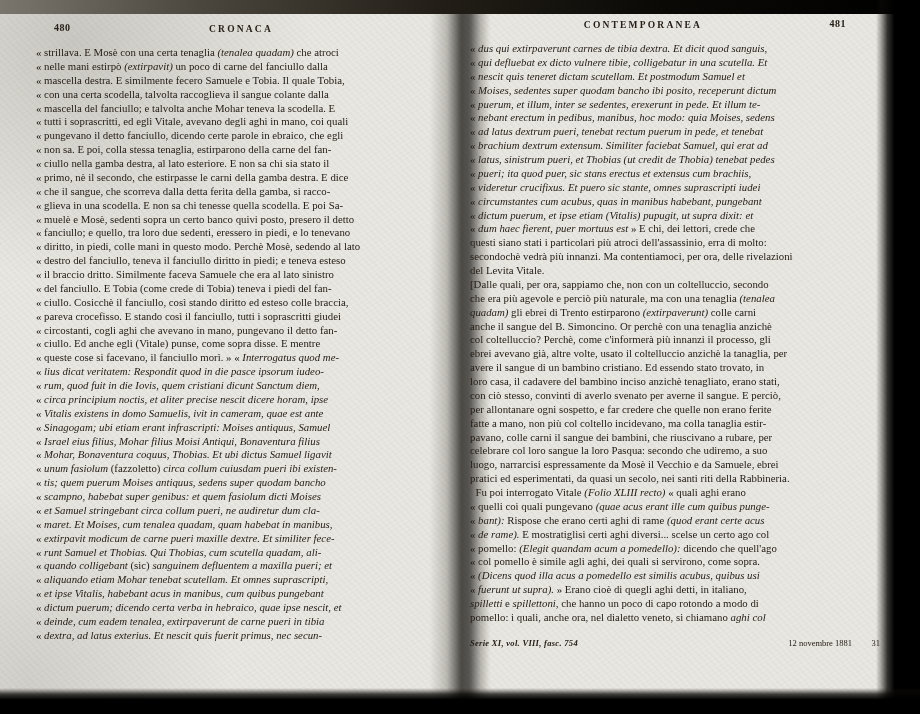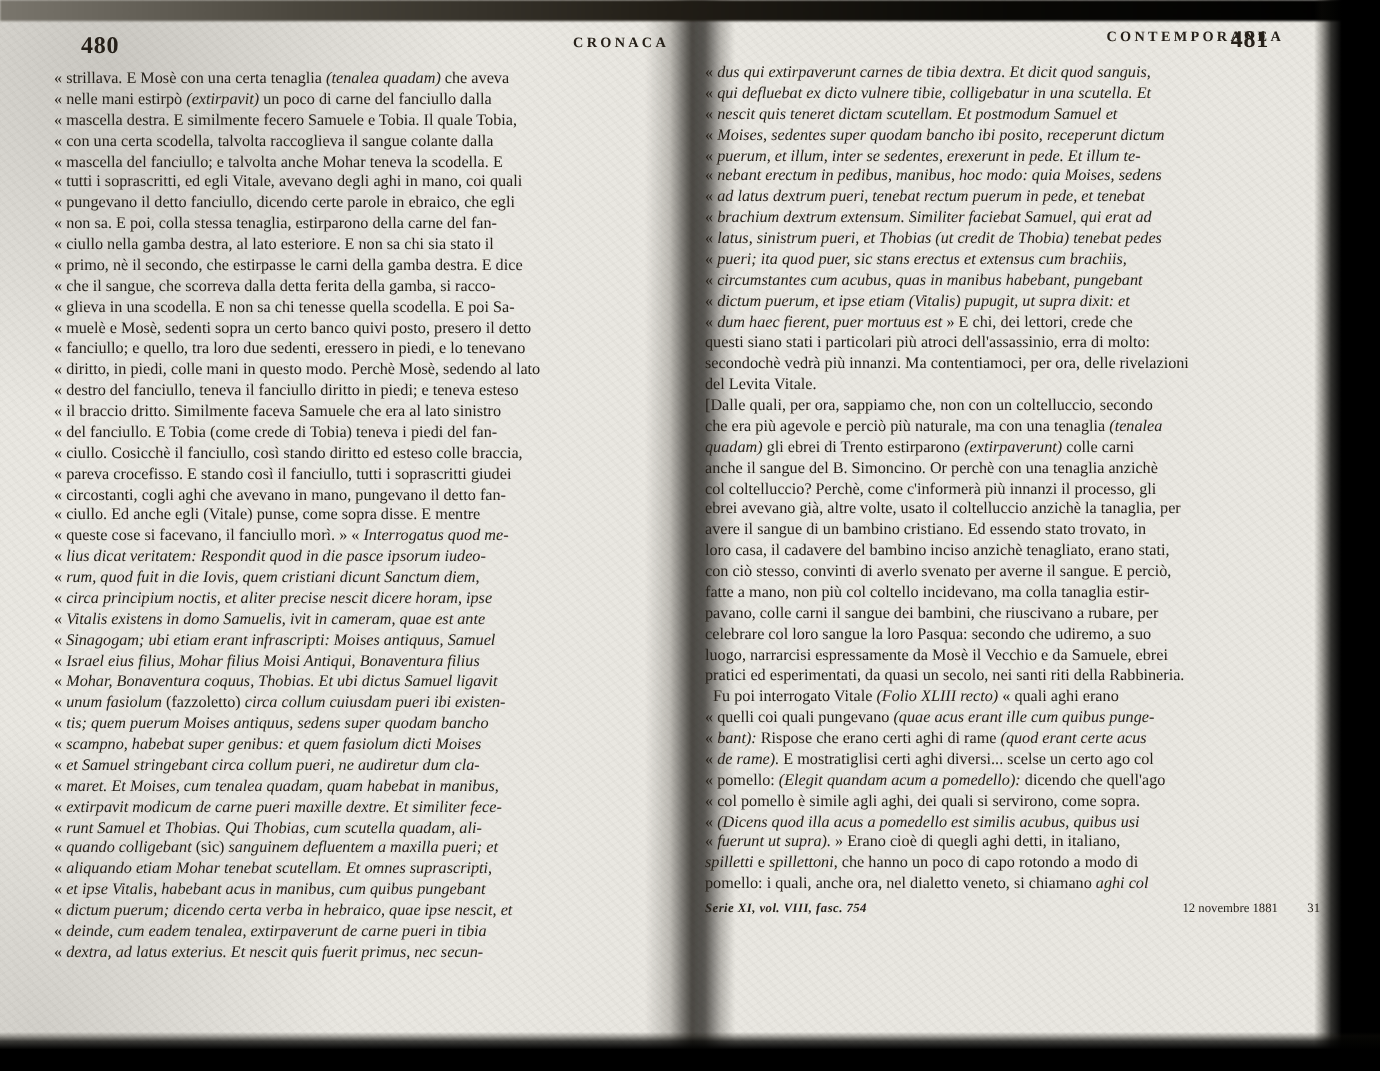--- a/index.html
+++ b/index.html
@@ -24,49 +24,49 @@
     filter:blur(.6px);}
   .edge-right{position:absolute;top:0;right:0;width:44px;height:714px;
     background:linear-gradient(to left,#000 58%,rgba(5,5,3,.8) 74%,rgba(20,18,12,.35) 88%,transparent);}
   .edge-bottom{position:absolute;left:0;bottom:0;width:920px;height:26px;
     background:linear-gradient(to top,#000 55%,rgba(5,5,3,.75) 76%,rgba(25,22,15,.3) 90%,transparent);}
   .gutter{position:absolute;left:430px;top:0;width:60px;height:714px;
     background:linear-gradient(to right,transparent,rgba(30,26,20,.22) 28%,rgba(14,12,8,.72) 52%,rgba(12,10,7,.66) 66%,rgba(30,26,20,.25) 84%,transparent);
     filter:blur(.8px);}
   .page{position:absolute;}
   .page-head{position:relative;height:18px;font-size:10px;letter-spacing:.4px;}
-  .pageno{position:absolute;top:0;font-size:16px;font-weight:bold;letter-spacing:.5px;}
-  .runtitle{position:absolute;top:2px;left:0;right:0;text-align:right;
+  .pageno{position:absolute;top:0;font-size:10px;font-weight:bold;letter-spacing:.5px;}
+  .runtitle{position:absolute;top:2px;left:0;right:0;text-align:center;
     font-size:9.5px;font-weight:bold;letter-spacing:2.2px;}
   .textblock{margin-top:6px;}
   .line{height:13.88px;line-height:13.88px;font-size:10.8px;white-space:pre;}
   .it{font-style:italic;}
   .page-left .textblock{filter:blur(.12px);}
-  .footer{position:relative;margin-top:3px;height:12px;font-size:8.5px;}
+  .footer{position:relative;margin-top:13px;height:12px;font-size:8.5px;}
   .footer .sig{position:absolute;left:0;top:0;font-style:italic;font-weight:bold;letter-spacing:.3px;}
   .footer .sheet{position:absolute;left:0;right:0;text-align:right;top:0;}
   .footer .date{position:absolute;right:28px;top:0;}
 </style>
 </head>
 <body>
 
 <div class="scan">
 
   <div class="gutter"></div>
   <div class="edge-top"></div>
   <div class="edge-right"></div>
   <div class="edge-bottom"></div>
 
   <div class="page page-left" style="left:36px;top:22px;width:410px;">
     <div class="page-head">
       <span class="pageno" style="left:18px;">480</span>
       <span class="runtitle">CRONACA</span>
     </div>
     <div class="textblock" id="left-lines">
-        <div class="line"><span>« strillava. E Mosè con una certa tenaglia </span><span class="it">(tenalea quadam)</span><span> che aveva</span></div>
+        <div class="line"><span>« strillava. E Mosè con una certa tenaglia </span><span class="it">(tenalea quadam)</span><span> che atroci</span></div>
         <div class="line"><span>« nelle mani estirpò </span><span class="it">(extirpavit)</span><span> un poco di carne del fanciullo dalla</span></div>
         <div class="line"><span>« mascella destra. E similmente fecero Samuele e Tobia. Il quale Tobia,</span></div>
         <div class="line"><span>« con una certa scodella, talvolta raccoglieva il sangue colante dalla</span></div>
         <div class="line"><span>« mascella del fanciullo; e talvolta anche Mohar teneva la scodella. E</span></div>
         <div class="line"><span>« tutti i soprascritti, ed egli Vitale, avevano degli aghi in mano, coi quali</span></div>
         <div class="line"><span>« pungevano il detto fanciullo, dicendo certe parole in ebraico, che egli</span></div>
         <div class="line"><span>« non sa. E poi, colla stessa tenaglia, estirparono della carne del fan-</span></div>
         <div class="line"><span>« ciullo nella gamba destra, al lato esteriore. E non sa chi sia stato il</span></div>
         <div class="line"><span>« primo, nè il secondo, che estirpasse le carni della gamba destra. E dice</span></div>
         <div class="line"><span>« che il sangue, che scorreva dalla detta ferita della gamba, si racco-</span></div>
@@ -114,35 +114,37 @@
         <div class="line"><span>« </span><span class="it">dus qui extirpaverunt carnes de tibia dextra. Et dicit quod sanguis,</span></div>
         <div class="line"><span>« </span><span class="it">qui defluebat ex dicto vulnere tibie, colligebatur in una scutella. Et</span></div>
         <div class="line"><span>« </span><span class="it">nescit quis teneret dictam scutellam. Et postmodum Samuel et</span></div>
         <div class="line"><span>« </span><span class="it">Moises, sedentes super quodam bancho ibi posito, receperunt dictum</span></div>
         <div class="line"><span>« </span><span class="it">puerum, et illum, inter se sedentes, erexerunt in pede. Et illum te-</span></div>
         <div class="line"><span>« </span><span class="it">nebant erectum in pedibus, manibus, hoc modo: quia Moises, sedens</span></div>
         <div class="line"><span>« </span><span class="it">ad latus dextrum pueri, tenebat rectum puerum in pede, et tenebat</span></div>
         <div class="line"><span>« </span><span class="it">brachium dextrum extensum. Similiter faciebat Samuel, qui erat ad</span></div>
         <div class="line"><span>« </span><span class="it">latus, sinistrum pueri, et Thobias (ut credit de Thobia) tenebat pedes</span></div>
         <div class="line"><span>« </span><span class="it">pueri; ita quod puer, sic stans erectus et extensus cum brachiis,</span></div>
+        <div class="line"><span>« </span><span class="it">videretur crucifixus. Et puero sic stante, omnes suprascripti iudei</span></div>
         <div class="line"><span>« </span><span class="it">circumstantes cum acubus, quas in manibus habebant, pungebant</span></div>
         <div class="line"><span>« </span><span class="it">dictum puerum, et ipse etiam (Vitalis) pupugit, ut supra dixit: et</span></div>
         <div class="line"><span>« </span><span class="it">dum haec fierent, puer mortuus est</span><span> » E chi, dei lettori, crede che</span></div>
         <div class="line"><span>questi siano stati i particolari più atroci dell'assassinio, erra di molto:</span></div>
         <div class="line"><span>secondochè vedrà più innanzi. Ma contentiamoci, per ora, delle rivelazioni</span></div>
         <div class="line"><span>del Levita Vitale.</span></div>
         <div class="line"><span>[Dalle quali, per ora, sappiamo che, non con un coltelluccio, secondo</span></div>
         <div class="line"><span>che era più agevole e perciò più naturale, ma con una tenaglia </span><span class="it">(tenalea</span></div>
         <div class="line"><span class="it">quadam)</span><span> gli ebrei di Trento estirparono </span><span class="it">(extirpaverunt)</span><span> colle carni</span></div>
         <div class="line"><span>anche il sangue del B. Simoncino. Or perchè con una tenaglia anzichè</span></div>
         <div class="line"><span>col coltelluccio? Perchè, come c'informerà più innanzi il processo, gli</span></div>
         <div class="line"><span>ebrei avevano già, altre volte, usato il coltelluccio anzichè la tanaglia, per</span></div>
         <div class="line"><span>avere il sangue di un bambino cristiano. Ed essendo stato trovato, in</span></div>
         <div class="line"><span>loro casa, il cadavere del bambino inciso anzichè tenagliato, erano stati,</span></div>
         <div class="line"><span>con ciò stesso, convinti di averlo svenato per averne il sangue. E perciò,</span></div>
+        <div class="line"><span>per allontanare ogni sospetto, e far credere che quelle non erano ferite</span></div>
         <div class="line"><span>fatte a mano, non più col coltello incidevano, ma colla tanaglia estir-</span></div>
         <div class="line"><span>pavano, colle carni il sangue dei bambini, che riuscivano a rubare, per</span></div>
         <div class="line"><span>celebrare col loro sangue la loro Pasqua: secondo che udiremo, a suo</span></div>
         <div class="line"><span>luogo, narrarcisi espressamente da Mosè il Vecchio e da Samuele, ebrei</span></div>
         <div class="line"><span>pratici ed esperimentati, da quasi un secolo, nei santi riti della Rabbineria.</span></div>
         <div class="line"><span>  Fu poi interrogato Vitale </span><span class="it">(Folio XLIII recto)</span><span> « quali aghi erano</span></div>
         <div class="line"><span>« quelli coi quali pungevano </span><span class="it">(quae acus erant ille cum quibus punge-</span></div>
         <div class="line"><span>« </span><span class="it">bant):</span><span> Rispose che erano certi aghi di rame </span><span class="it">(quod erant certe acus</span></div>
         <div class="line"><span>« </span><span class="it">de rame).</span><span> E mostratiglisi certi aghi diversi... scelse un certo ago col</span></div>
         <div class="line"><span>« pomello: </span><span class="it">(Elegit quandam acum a pomedello):</span><span> dicendo che quell'ago</span></div>

